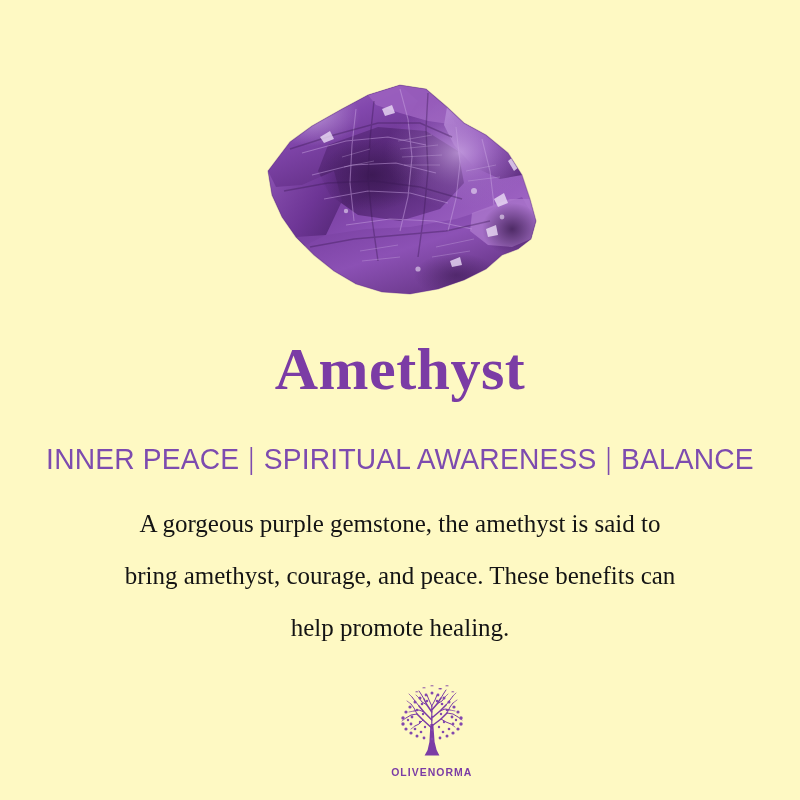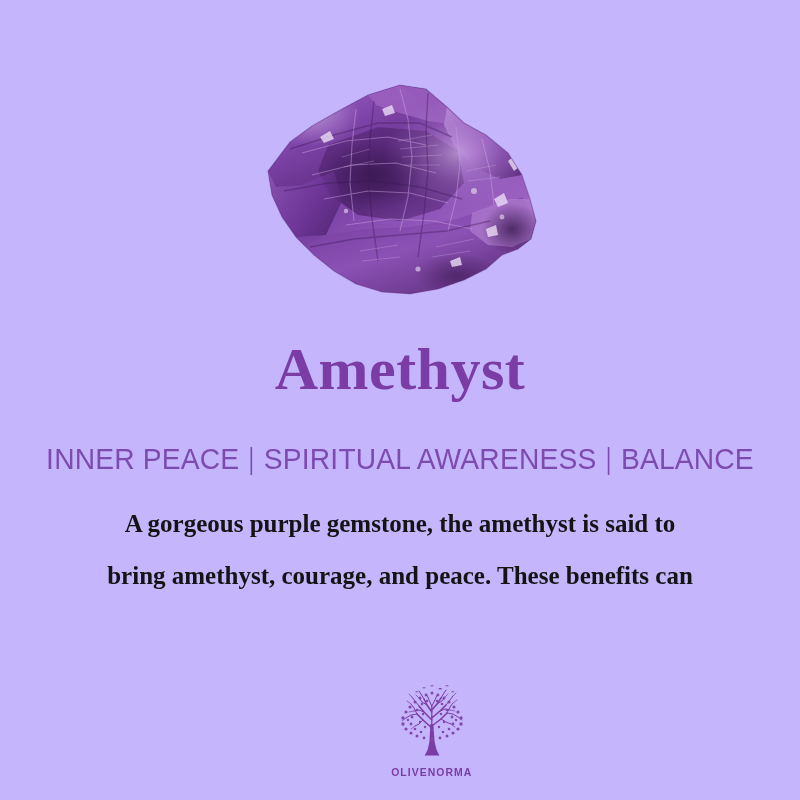--- a/index.html
+++ b/index.html
@@ -13,21 +13,21 @@
     height: 800px;
     overflow: hidden;
     font-family: "Liberation Serif", serif;
     -webkit-font-smoothing: antialiased;
   }
 
   .card {
     position: relative;
     width: 800px;
     height: 800px;
-    background: #c4b5fd;
+    background: #fef9c3;
     box-sizing: border-box;
   }
 
   
   .gem-wrap {
     position: absolute;
     left: 0;
     top: 74px;
     width: 800px;
     height: 232px;
@@ -87,21 +87,21 @@
   .desc {
     position: absolute;
     left: 50px;
     top: 498px;
     width: 700px;
     text-align: center;
     color: #141414;
     font-family: "Liberation Serif", serif;
     font-size: 25px;
     line-height: 52px;
-    font-weight: 700;
+    font-weight: 400;
   }
   .desc .line { display: block; }
 
   
   .logo {
     position: absolute;
     left: 0;
     top: 684px;
     width: 800px;
     display: flex;
@@ -275,20 +275,21 @@
 
   <h1 class="title">Amethyst</h1>
 
   <div class="keywords">
     <span class="kw">INNER PEACE</span><span class="sep">|</span><span class="kw">SPIRITUAL AWARENESS</span><span class="sep">|</span><span class="kw">BALANCE</span>
   </div>
 
   <div class="desc">
     <span class="line">A gorgeous purple gemstone, the amethyst is said to</span>
     <span class="line">bring amethyst, courage, and peace. These benefits can</span>
+    <span class="line">help promote healing.</span>
   </div>
 
   <div class="logo">
     <svg class="logo-tree" viewBox="0 0 86 80" aria-hidden="true">
       <g fill="#7B3CA5">
 
         <path d="M41.4,40 L44.3,40 L45.6,58 L47.6,66 L50.4,71.5 L35.6,71.5 L38.6,66 L40.4,58 Z"></path>
         <path d="M42.2,40 L43.4,40 L43.4,22 L42.2,22 Z"></path>
       </g>
 

